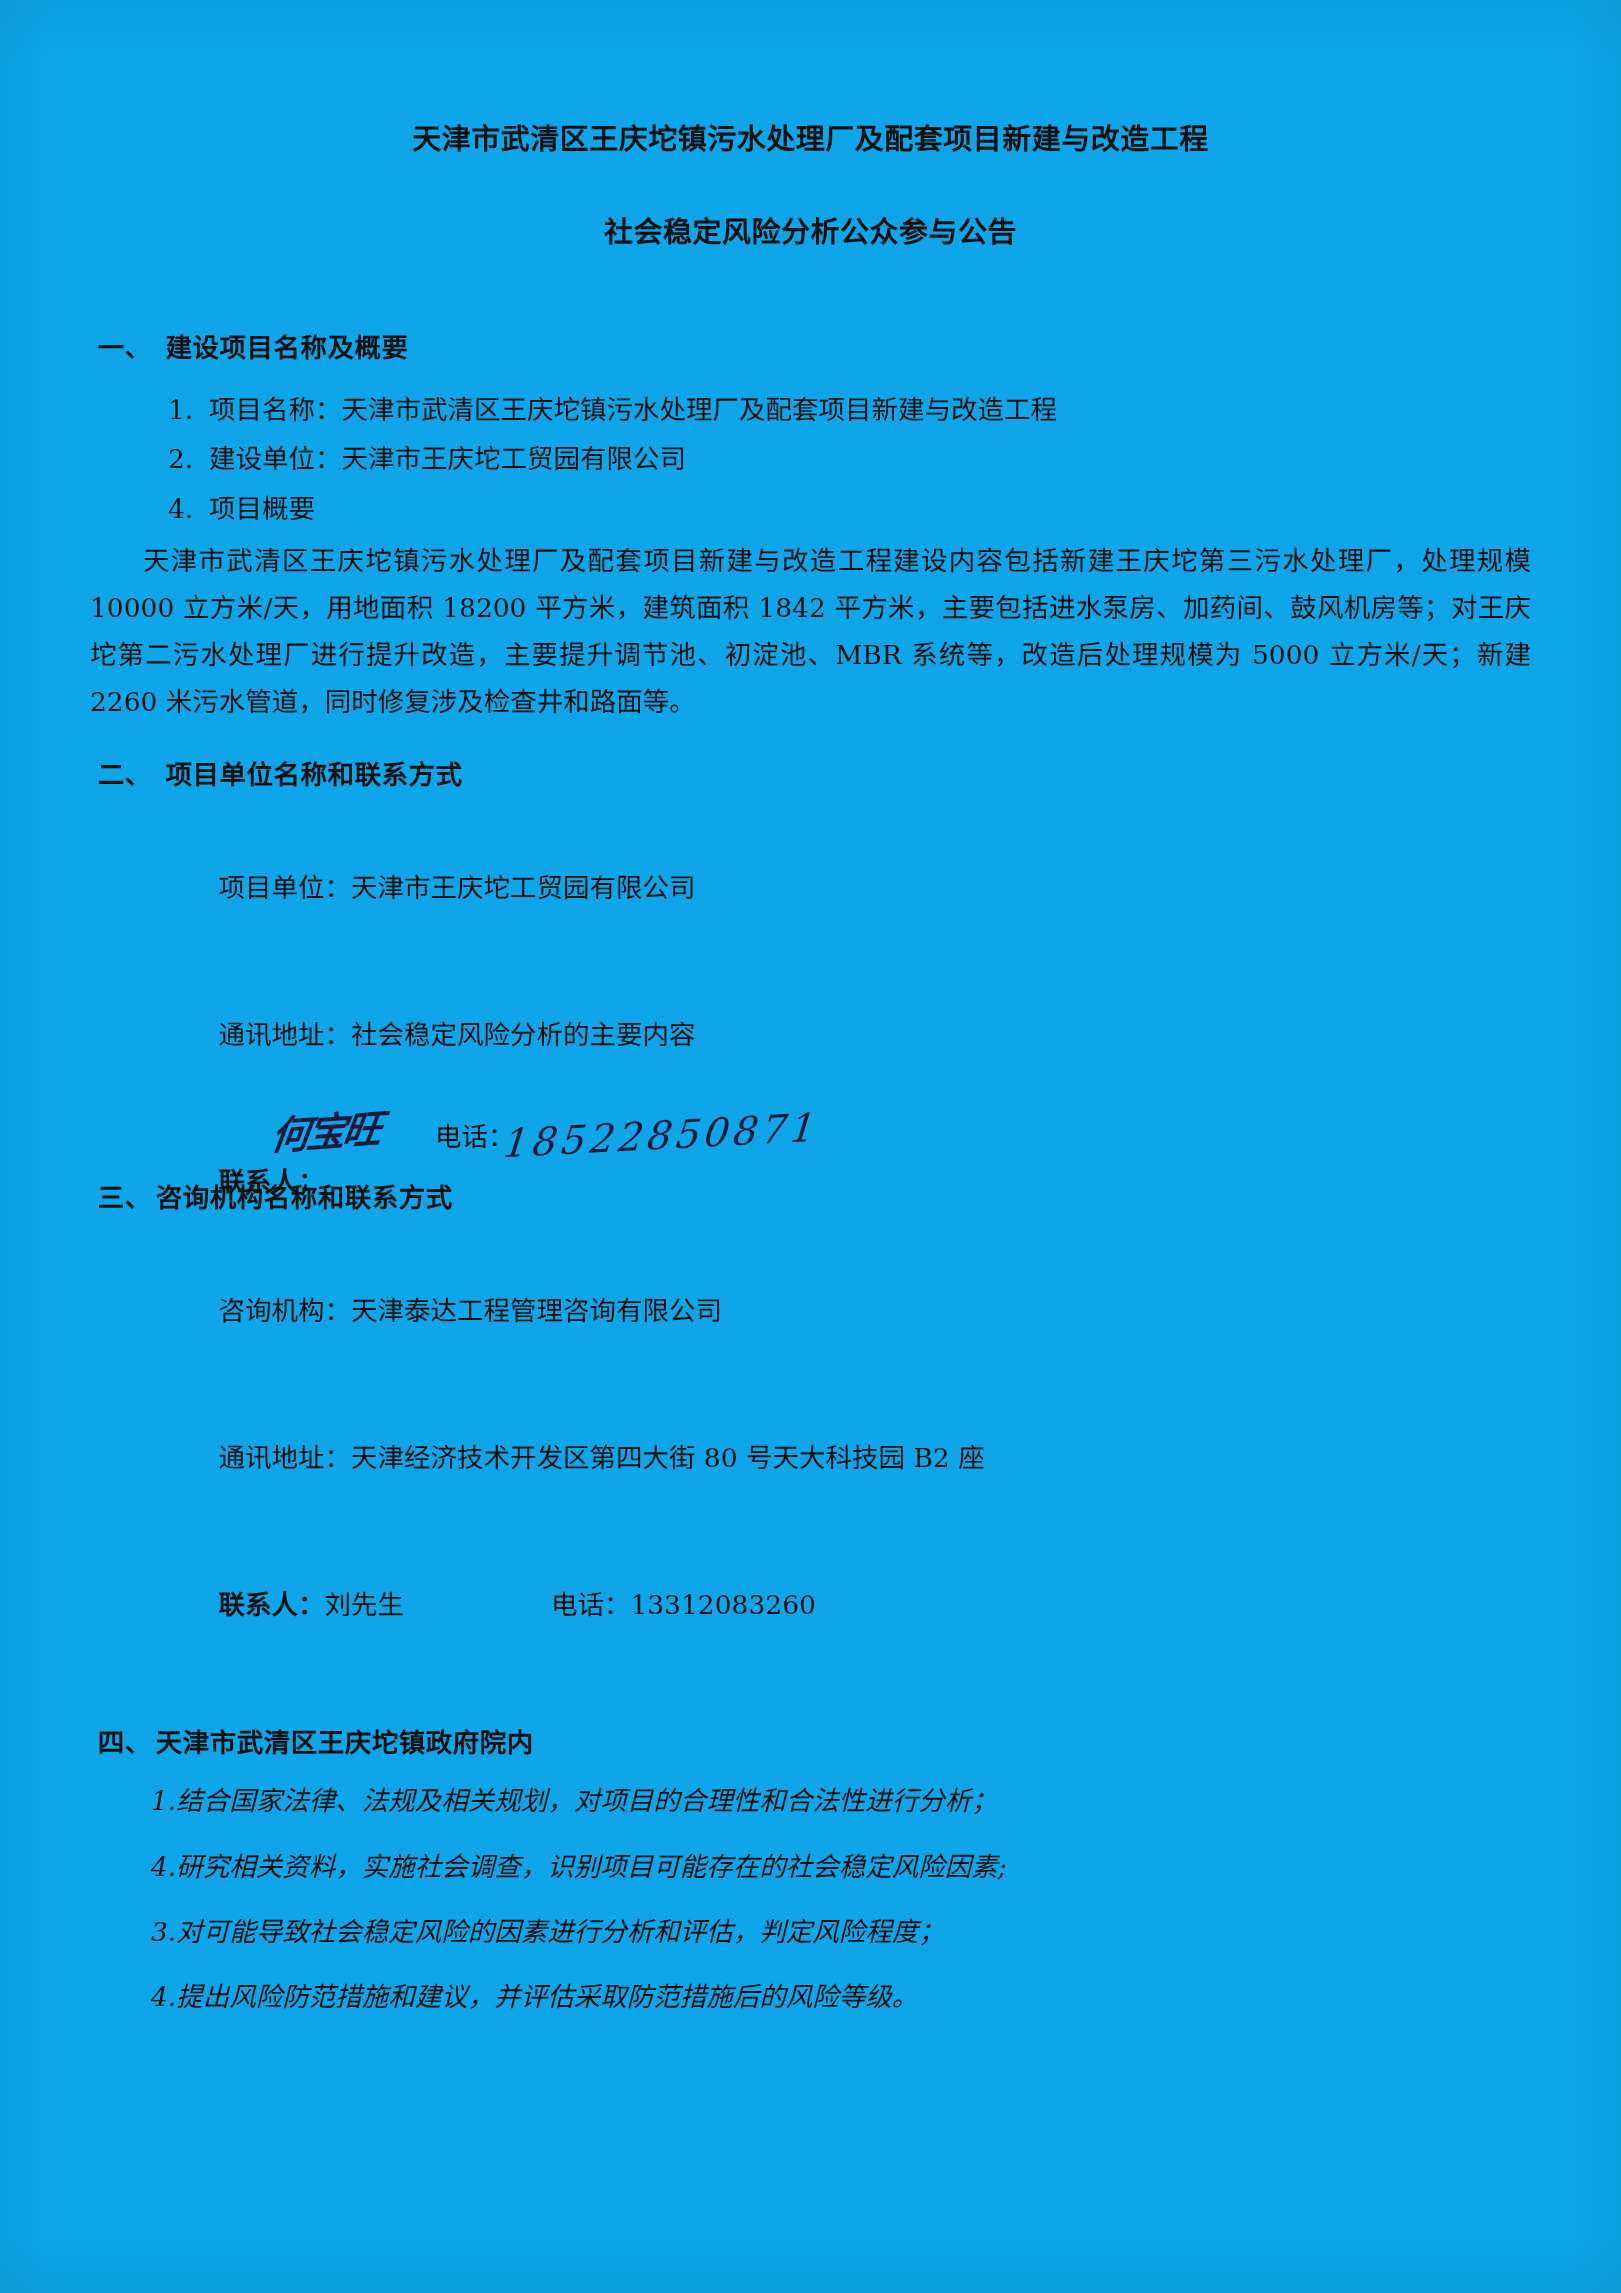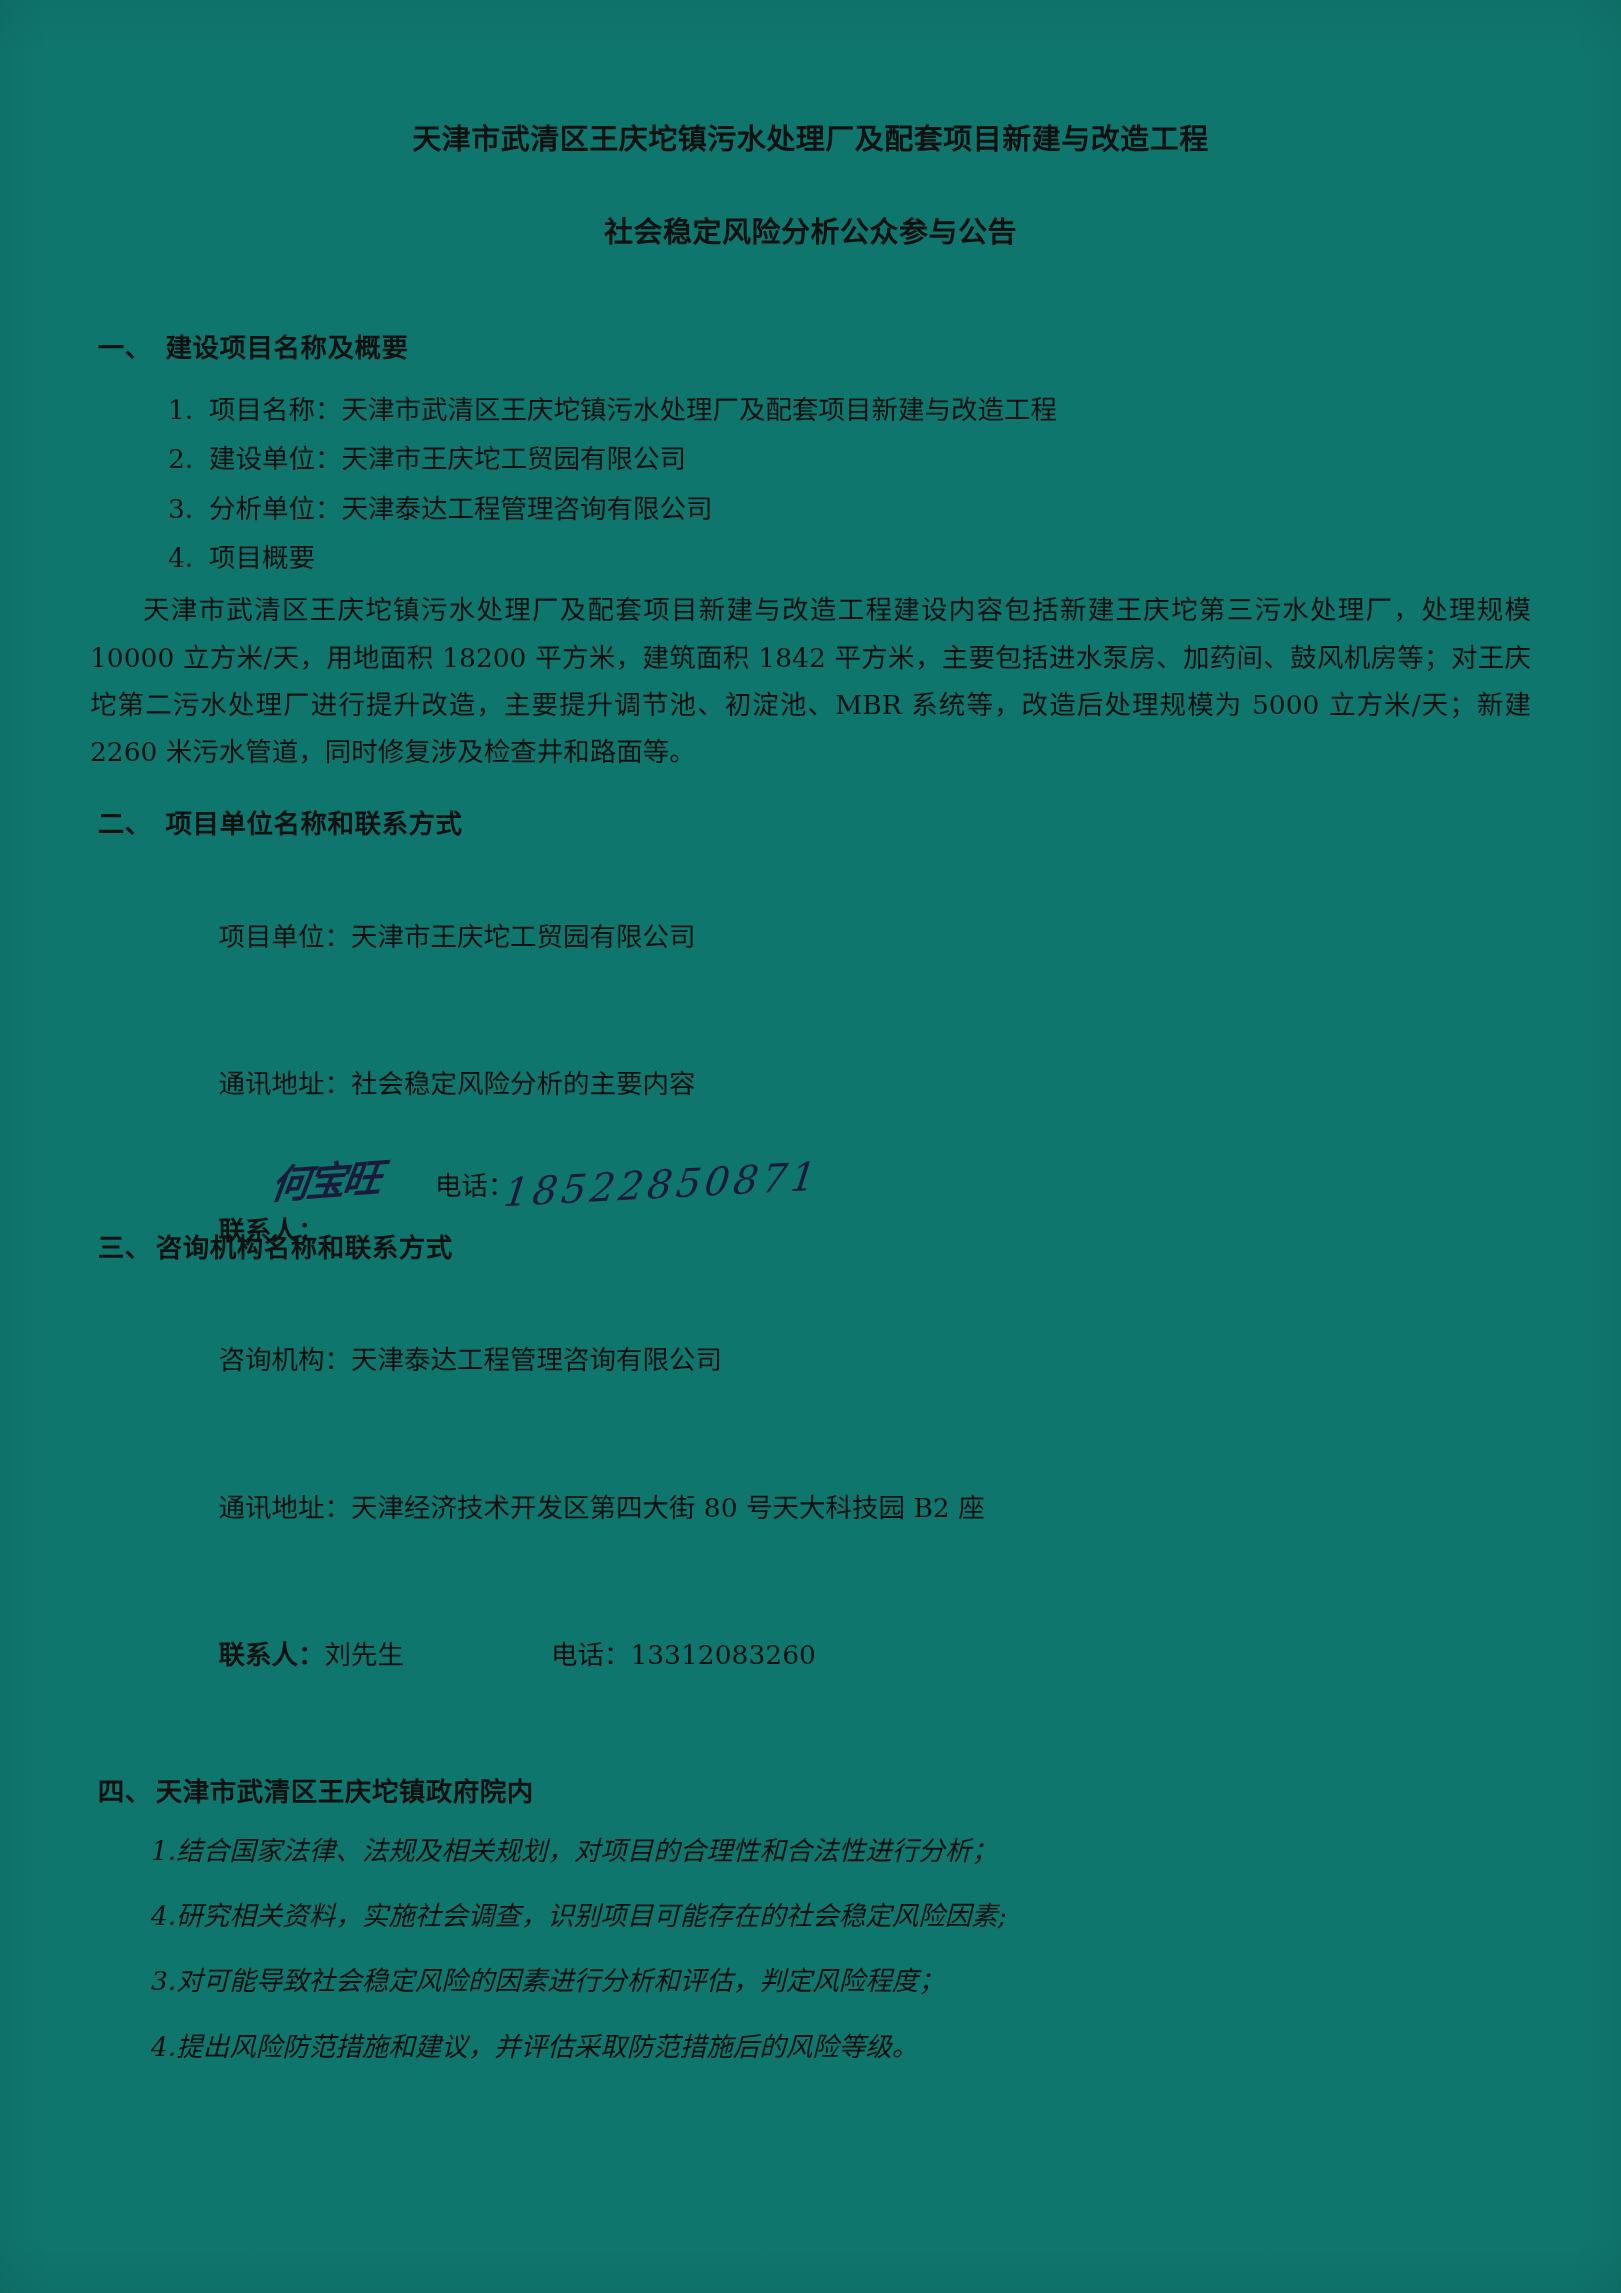--- a/index.html
+++ b/index.html
@@ -12,21 +12,21 @@
     width: 1621px;
     height: 2294px;
     position: relative;
     font-family: "DejaVu Serif", "Liberation Serif", serif;
     color: #111;
     overflow: hidden;
   }
   .page {
     position: absolute;
     inset: 0;
-    background: #0f766e;
+    background: #0ea5e9;
   }
   
   .page::before {
     content: "";
     position: absolute;
     inset: 0;
     background:
       linear-gradient(to right, rgba(0,0,0,0.045), rgba(0,0,0,0) 3%, rgba(0,0,0,0) 97%, rgba(0,0,0,0.04)),
       linear-gradient(to bottom, rgba(0,0,0,0.04), rgba(0,0,0,0) 2.5%, rgba(0,0,0,0) 97.5%, rgba(0,0,0,0.05));
     pointer-events: none;
@@ -150,23 +150,20 @@
     </div>
 
     <div class="numbered-list">
       <div class="numbered-item">
         <span class="idx">1.</span><span>项目名称：天津市武清区王庆坨镇污水处理厂及配套项目新建与改造工程</span>
       </div>
       <div class="numbered-item">
         <span class="idx">2.</span><span>建设单位：天津市王庆坨工贸园有限公司</span>
       </div>
       <div class="numbered-item">
-        <span class="idx">3.</span><span>分析单位：天津泰达工程管理咨询有限公司</span>
-      </div>
-      <div class="numbered-item">
         <span class="idx">4.</span><span>项目概要</span>
       </div>
     </div>
 
     <div class="para">天津市武清区王庆坨镇污水处理厂及配套项目新建与改造工程建设内容包括新建王庆坨第三污水处理厂，处理规模 10000 立方米/天，用地面积 18200 平方米，建筑面积 1842 平方米，主要包括进水泵房、加药间、鼓风机房等；对王庆坨第二污水处理厂进行提升改造，主要提升调节池、初淀池、MBR 系统等，改造后处理规模为 5000 立方米/天；新建 2260 米污水管道，同时修复涉及检查井和路面等。</div>
 
     <div class="section-head">
       <span class="num">二、</span><span>项目单位名称和联系方式</span>
     </div>
 

